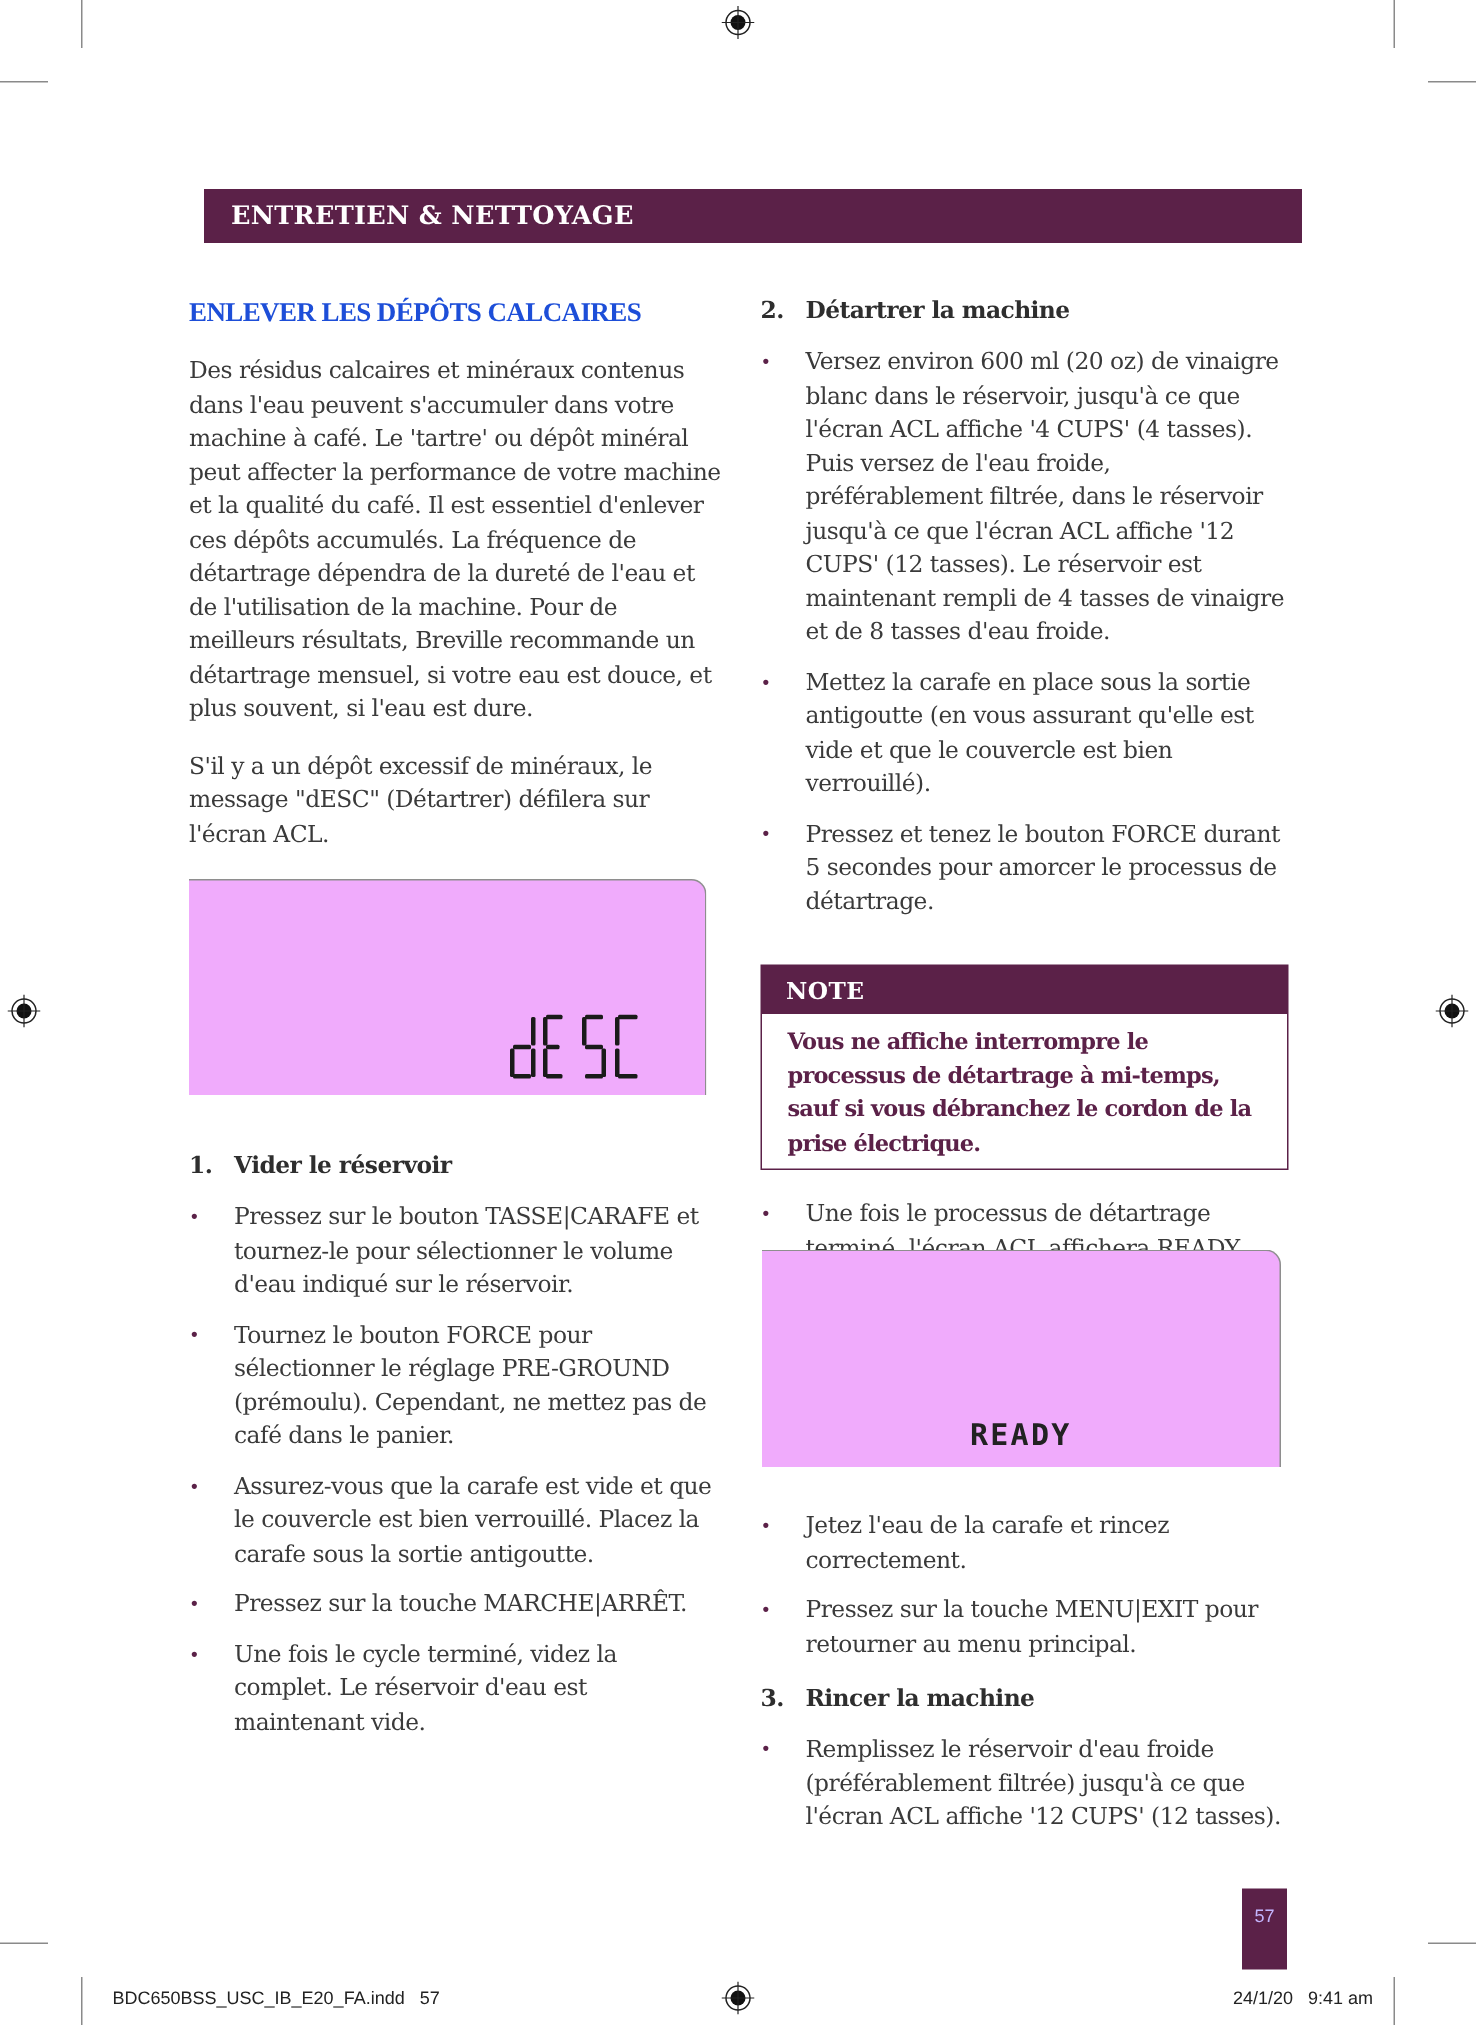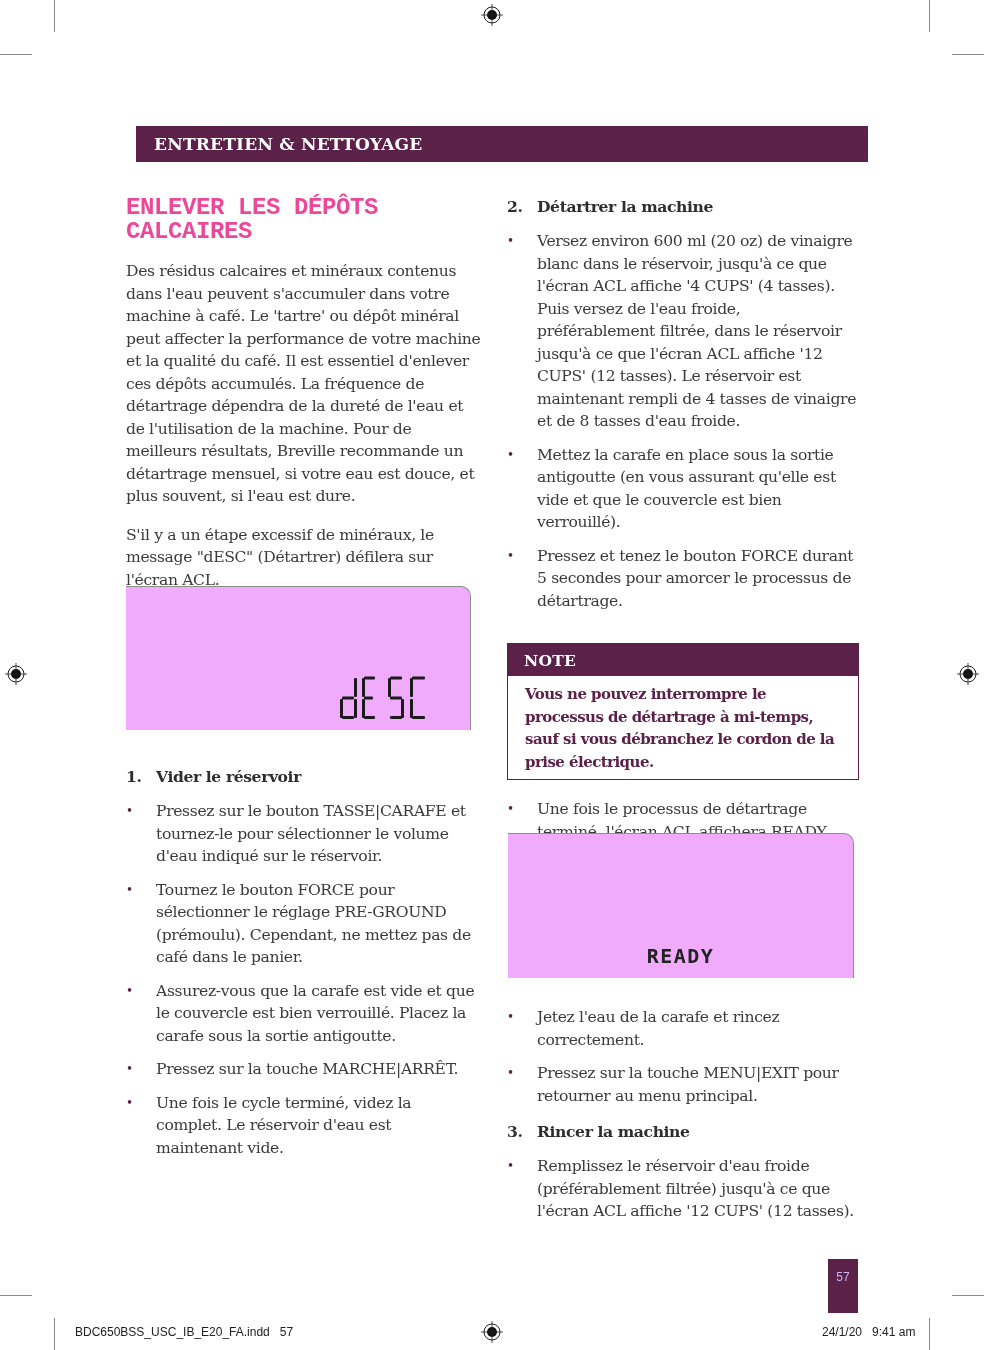--- a/index.html
+++ b/index.html
@@ -17,22 +17,22 @@
   
   .band { position: absolute; left: 136px; top: 126px; width: 732px; height: 36px;
           background: #5b2148; color: #fff; }
   .band span { position: absolute; left: 18px; top: 8px; font-family: "DejaVu Serif", serif;
                font-weight: bold; font-size: 17px; letter-spacing: 0.2px; }
 
   .col { position: absolute; top: 196px; width: 355px; }
   .col.left { left: 126px; }
   .col.right { left: 507px; width: 352px; }
 
-  .h2 { font-family: Liberation Mono, monospace; font-weight: bold; font-size: 24px;
-        color: #ec4899; letter-spacing: -0.4px; margin: 0 0 16px 0; line-height: 24px; }
+  .h2 { font-family: Liberation Serif, serif; font-weight: bold; font-size: 18px;
+        color: #1d4ed8; letter-spacing: -0.4px; margin: 0 0 16px 0; line-height: 24px; }
   p.body { font-size: 15.6px; line-height: 22.5px; margin: 16px 0 12px 0; color: #3a3a3a;
            letter-spacing: -0.35px; font-weight: normal; }
   p.lead { font-weight: bold; color: #2e2e2e; font-size: 15.6px; line-height: 22.5px;
            letter-spacing: -0.45px; margin: 0 0 18px 0; }
 
   .step { display: flex; font-weight: bold; font-size: 15.6px; color: #2e2e2e;
           line-height: 22px; margin: 0 0 12px 0; letter-spacing: -0.4px; }
   .step .num { width: 30px; flex: none; }
 
   ul.bul { list-style: none; margin: 0; padding: 0; }
@@ -103,21 +103,21 @@
   <line x1="11" y1="0" x2="11" y2="22" stroke="#222" stroke-width="0.8"></line>
 </svg>
 
 <div class="band">
   <span>ENTRETIEN &amp; NETTOYAGE</span>
 </div>
 
 <div class="col left">
   <div class="h2">ENLEVER LES DÉPÔTS CALCAIRES</div>
   <p class="body">Des résidus calcaires et minéraux contenus dans l'eau peuvent s'accumuler dans votre machine à café. Le 'tartre' ou dépôt minéral peut affecter la performance de votre machine et la qualité du café. Il est essentiel d'enlever ces dépôts accumulés. La fréquence de détartrage dépendra de la dureté de l'eau et de l'utilisation de la machine. Pour de meilleurs résultats, Breville recommande un détartrage mensuel, si votre eau est douce, et plus souvent, si l'eau est dure.</p>
-  <p class="body">S'il y a un étape excessif de minéraux, le message "dESC" (Détartrer) défilera sur l'écran ACL.</p>
+  <p class="body">S'il y a un dépôt excessif de minéraux, le message "dESC" (Détartrer) défilera sur l'écran ACL.</p>
 </div>
 
 <div class="lcd lcd1">
   <svg class="seg" width="92" height="44" viewBox="0 0 92 44">
     <title>dESC</title>
     <g fill="#1a1a1a">
 
       <rect x="14" y="2" width="3" height="19" rx="1"></rect>
       <rect x="14" y="23" width="3" height="19" rx="1"></rect>
       <rect x="2" y="20.5" width="12" height="3" rx="1"></rect>
@@ -164,21 +164,21 @@
     <span>Détartrer la machine</span>
   </div>
   <ul class="bul">
     <li><span class="dot">•</span><span>Versez environ 600 ml (20 oz) de vinaigre blanc dans le réservoir, jusqu'à ce que l'écran ACL affiche '4 CUPS' (4 tasses). Puis versez de l'eau froide, préférablement filtrée, dans le réservoir jusqu'à ce que l'écran ACL affiche '12 CUPS' (12 tasses). Le réservoir est maintenant rempli de 4 tasses de vinaigre et de 8 tasses d'eau froide.</span></li>
     <li><span class="dot">•</span><span>Mettez la carafe en place sous la sortie antigoutte (en vous assurant qu'elle est vide et que le couvercle est bien verrouillé).</span></li>
     <li><span class="dot">•</span><span>Pressez et tenez le bouton FORCE durant 5 secondes pour amorcer le processus de détartrage.</span></li>
   </ul>
 
   <div class="note">
     <div class="nhead">NOTE</div>
-    <div class="nbody">Vous ne pouvez interrompre le processus de détartrage à mi-temps, sauf si vous débranchez le cordon de la prise électrique.</div>
+    <div class="nbody">Vous ne affiche interrompre le processus de détartrage à mi-temps, sauf si vous débranchez le cordon de la prise électrique.</div>
   </div>
 
   <ul class="bul">
     <li><span class="dot">•</span><span>Une fois le processus de détartrage terminé, l'écran ACL affichera READY (prêt).</span></li>
   </ul>
 </div>
 
 <div class="lcd lcd2">
   <div class="ready">READY</div>
 </div>

